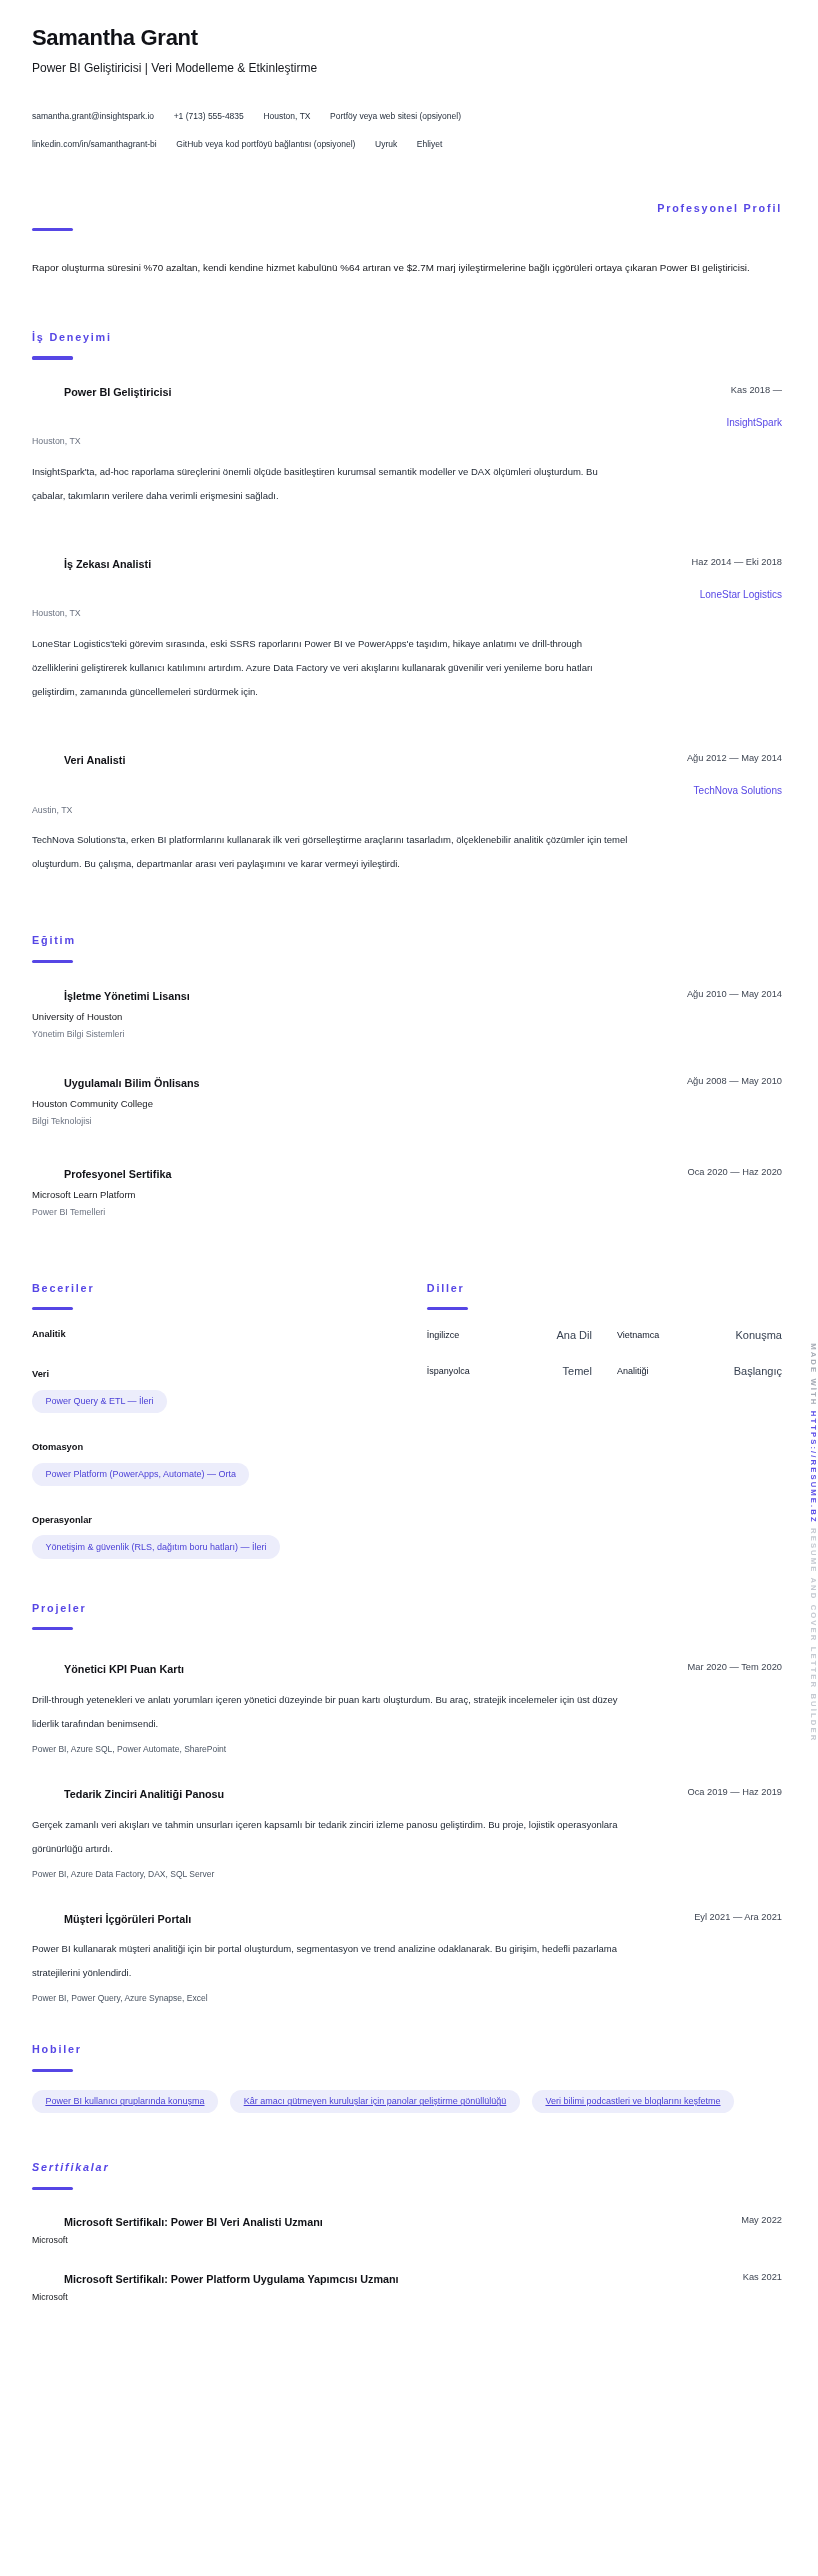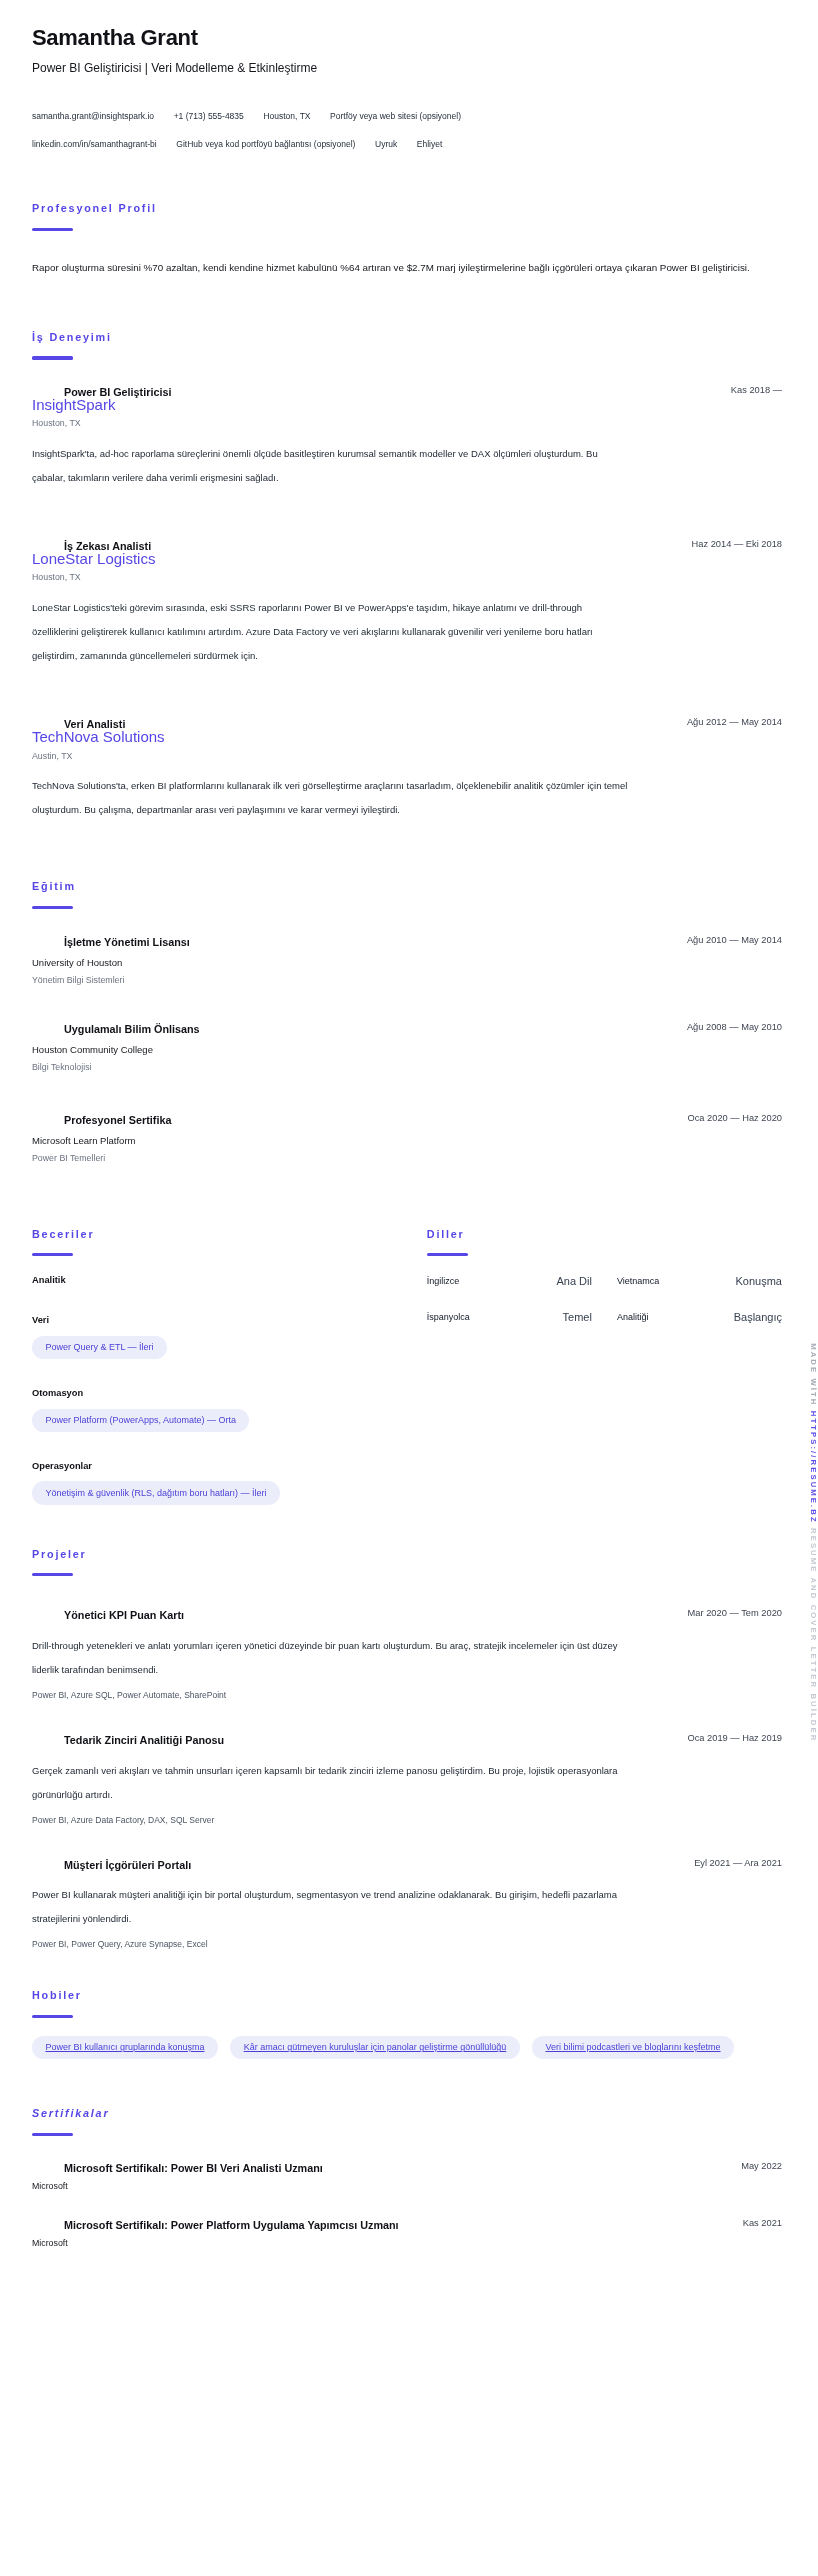--- a/index.html
+++ b/index.html
@@ -15,35 +15,35 @@
   }
   
   .name { margin-top: 25px; font-size: 22px; font-weight: 800; letter-spacing: -0.3px; color: #111217; }
   .subtitle { margin-top: 10.3px; font-size: 12px; font-weight: 400; color: #16181D; }
   .contact-row { margin-top: 17.5px; display: flex; flex-wrap: wrap; column-gap: 19.6px; row-gap: 5.2px; font-size: 8.5px; color: #1F2937; }
   .contact-row.first { margin-top: 36px; }
   .contact-item { white-space: nowrap; }
   
   .section-heading { font-size: 10.8px; font-weight: 700; letter-spacing: 1.8px; color: #5646E5; line-height: 14.4px; }
   .heading-bar { width: 41px; height: 3.1px; border-radius: 1.5px; background: #5646E5; margin-top: 12.4px; }
-  .sec-profile .section-heading { margin-top: 52px; }
+  .sec-profile .section-heading { margin-top: 52px; text-align: right; }
   .sec-experience .section-heading { margin-top: 49px; }
   .sec-education .section-heading { margin-top: 57px; }
   .sec-skills-langs { margin-top: 62px; display: flex; }
   .sec-projects .section-heading { margin-top: 42px; }
   .sec-hobbies .section-heading { margin-top: 37px; }
   .sec-certs .section-heading { margin-top: 47px; font-style: italic; }
   .summary { margin-top: 23px; max-width: 737px; font-size: 9.8px; line-height: 27px; color: #16181D; }
   
   .entry { margin-top: 49px; }
   .entry.first { margin-top: 25px; }
   .entry-head { display: flex; justify-content: space-between; align-items: flex-start; margin-left: 32px; }
   .entry-title { font-size: 10.8px; font-weight: 700; color: #111217; line-height: 14px; }
   .entry-date { font-size: 9.3px; color: #3E4552; white-space: nowrap; }
-  .company { margin-top: 0; font-size: 15px; color: #5646E5; line-height: 12.4px; cursor: pointer; }
+  .company { margin-top: 18px; font-size: 10px; color: #5646E5; line-height: 12.4px; cursor: pointer; text-align: right; }
   .location { margin-top: 7.2px; font-size: 8.8px; color: #6B7280; line-height: 11.3px; }
   .desc { margin-top: 12.4px; max-width: 598px; font-size: 9.5px; line-height: 24px; color: #1C2430; }
   .edu-entry { margin-top: 36px; }
   .edu-entry.first { margin-top: 26px; }
   .edu-entry.last { margin-top: 40px; }
   .school { margin-top: 7.2px; font-size: 9.5px; color: #16181D; line-height: 12.4px; }
   .field { margin-top: 6.2px; font-size: 8.8px; color: #6B7280; line-height: 11.3px; }
   .stack { margin-top: 8.2px; font-size: 8.5px; color: #4B5563; line-height: 11.3px; }
   .proj-entry { margin-top: 32px; }
   .proj-entry.first { margin-top: 32px; }

